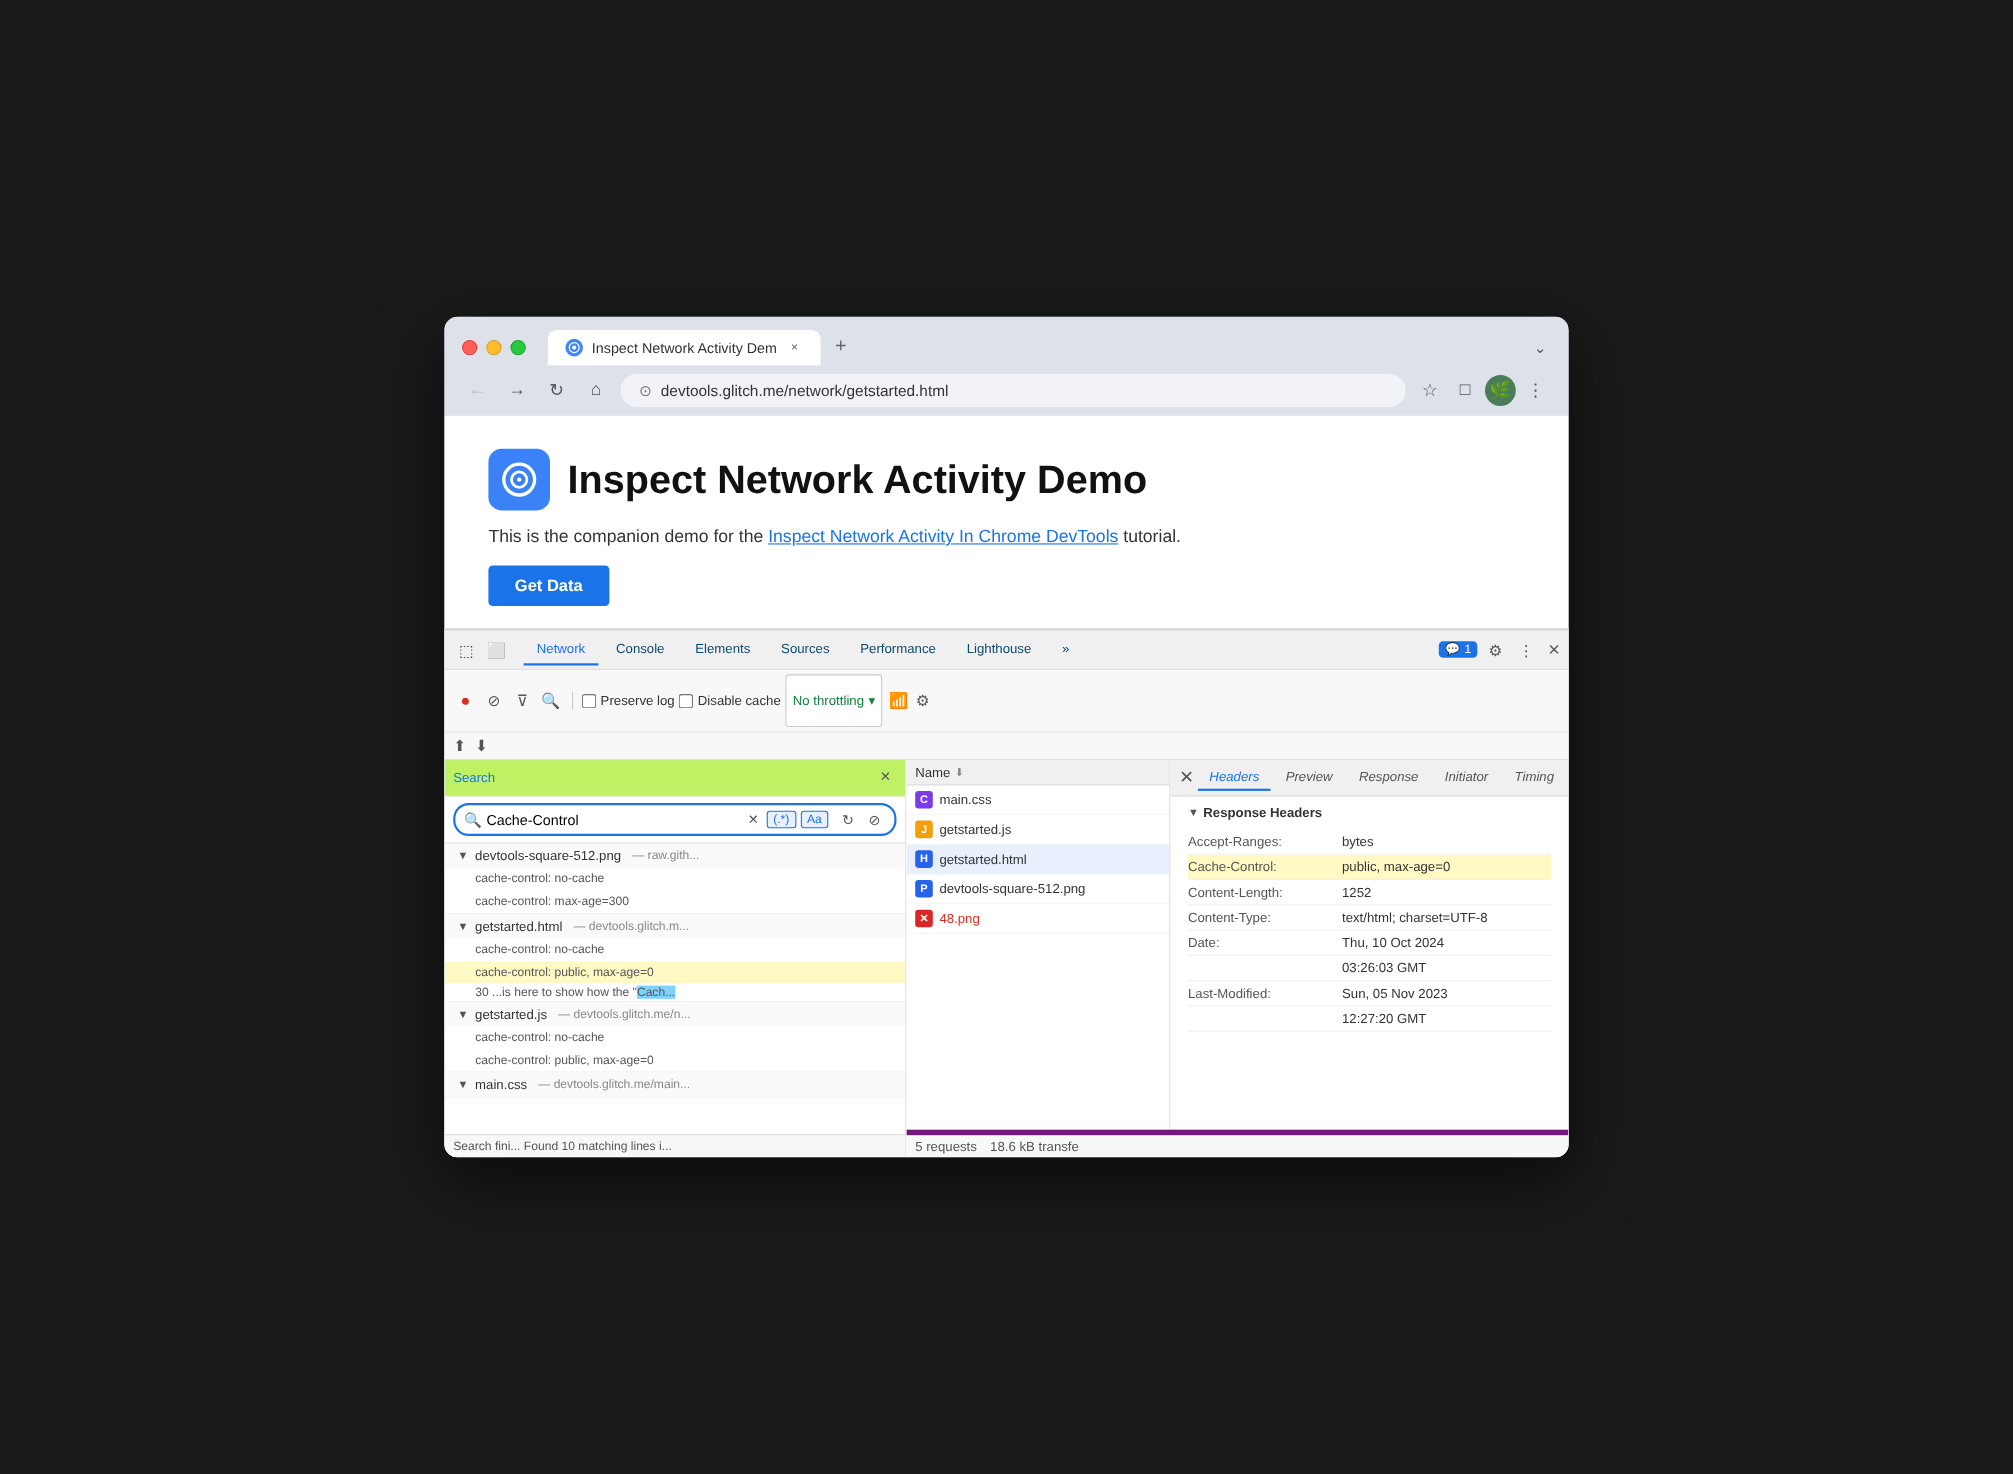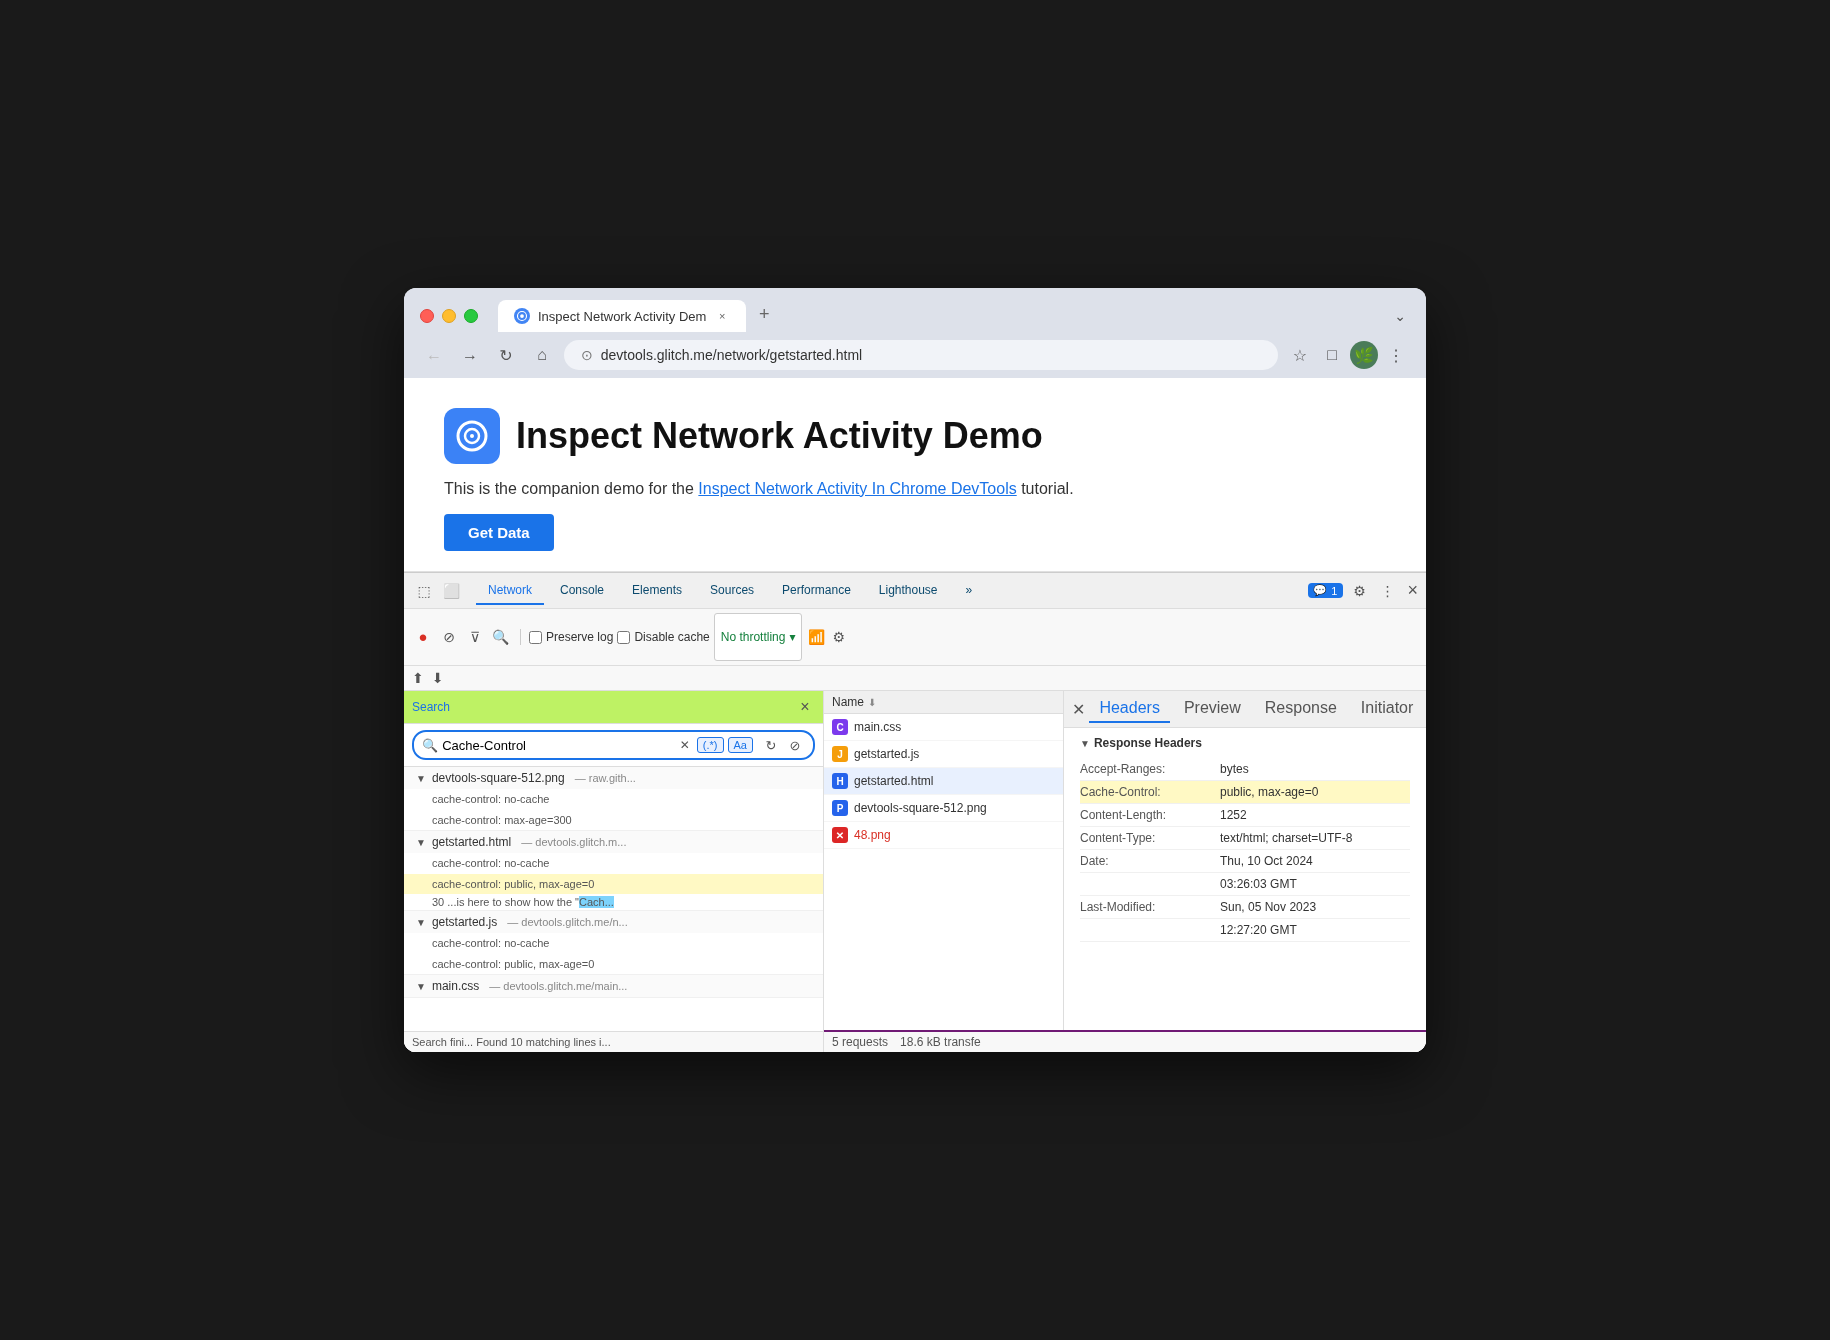--- a/index.html
+++ b/index.html
@@ -547,24 +547,25 @@
       border-bottom: 1px solid #ddd;
       background: #f0f0f0;
     }
     .dh-close {
       font-size: 16px;
       color: #555;
       cursor: pointer;
     }
     .dh-tab {
       padding: 4px 10px;
-      font-size: 16px;
+      font-size: 12px;
       color: #555;
       cursor: pointer;
       border-bottom: 2px solid transparent;
+      font-style: italic;
     }
     .dh-tab.active {
       color: #1a73e8;
       border-bottom: 2px solid #1a73e8;
     }
     .details-content {
       flex: 1;
       overflow-y: auto;
       padding: 8px 16px;
     }
@@ -603,21 +604,21 @@
       white-space: nowrap;
     }
     .header-table td:last-child {
       color: #333;
     }
     
     .status-bar {
       display: flex;
       align-items: center;
       padding: 3px 8px;
-      border-top: 2px solid #701a75;
+      border-top: 5px solid #701a75;
       background: #f8f8f8;
       font-size: 12px;
       color: #555;
       gap: 12px;
     }
     
     .search-results::-webkit-scrollbar,
     .details-content::-webkit-scrollbar {
       width: 6px;
     }

